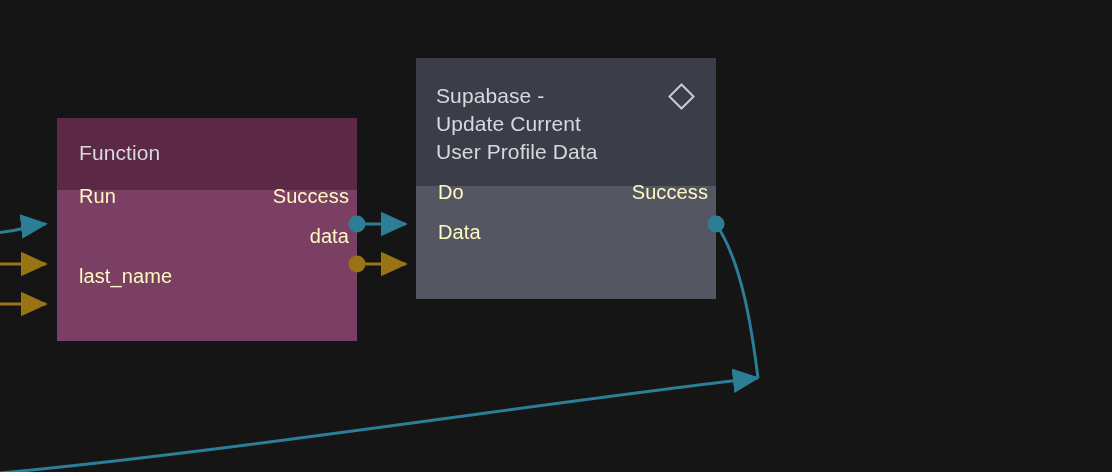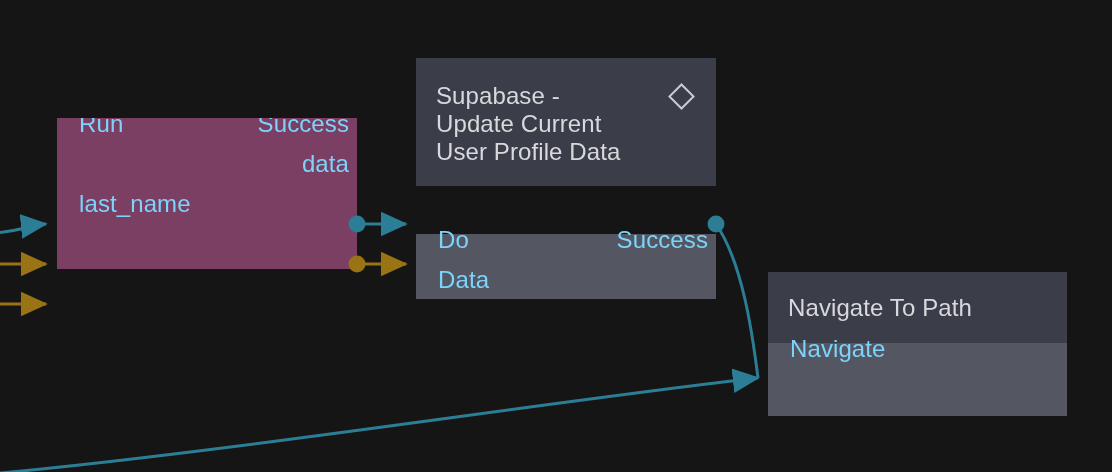--- a/index.html
+++ b/index.html
@@ -31,42 +31,42 @@
     overflow: hidden;
   }
   .node-header {
     box-sizing: border-box;
     width: 100%;
     position: relative;
   }
   .node-title {
     position: absolute;
     color: #d8d9dd;
-    font-size: 24px;
+    font-size: 21px;
     line-height: 28px;
     white-space: pre-line;
     letter-spacing: 0.1px;
   }
   .node-body {
     position: relative;
     box-sizing: border-box;
     width: 100%;
   }
   .port-row {
     position: absolute;
     left: 0;
     width: 100%;
     height: 40px;
   }
   .port-label {
     position: absolute;
     top: 50%;
     transform: translateY(-50%);
-    color: #7dd3fc;
-    font-size: 24px;
+    color: #fef9c3;
+    font-size: 20px;
     line-height: 24px;
     white-space: nowrap;
     letter-spacing: 0.1px;
   }
   .port-label.in  { left: 22px; }
   .port-label.out { right: 8px; }
 
   
   .node-function .node-header { background: #5b2846; }
   .node-function .node-body   { background: #7b3f63; }
@@ -115,20 +115,23 @@
     <path d="M 357,224 L 406,224" fill="none" stroke="#2b7e96" stroke-width="3" marker-end="url(#arrow-exec)"></path>
 
     <path d="M 357,264 L 406,264" fill="none" stroke="#9a7314" stroke-width="3" marker-end="url(#arrow-data)"></path>
 
     <path d="M 716,224 C 742,262 752,330 758,378" fill="none" stroke="#2b7e96" stroke-width="3"></path>
 
     <path d="M -10,474 C 230,452 560,400 758,378" fill="none" stroke="#2b7e96" stroke-width="3" marker-end="url(#arrow-exec)"></path>
   </svg>
 
   <div class="node node-function" style="left:57px; top:118px; width:300px; height:223px;">
+    <div class="node-header" style="height:72px;">
+      <div class="node-title" style="left:22px; top:21px;">Function</div>
+    </div>
     <div class="node-body" style="height:151px;">
       <div class="port-row" style="top:-14px;">
         <span class="port-label in">Run</span>
         <span class="port-label out">Success</span>
       </div>
       <div class="port-row" style="top:26px;">
         <span class="port-label out">data</span>
       </div>
       <div class="port-row" style="top:66px;">
         <span class="port-label in">last_name</span>
@@ -139,37 +142,27 @@
   <div class="port-dot" style="left:357px; top:224px; background:#2b7e96;"></div>
   <div class="port-dot" style="left:357px; top:264px; background:#9a7314;"></div>
 
   <div class="node node-neutral" style="left:416px; top:58px; width:300px; height:241px;">
     <div class="node-header" style="height:128px;">
       <div class="node-title" style="left:20px; top:24px;">Supabase -
 Update Current
 User Profile Data</div>
       <div class="diamond-icon" style="left:256px; top:29px;"></div>
     </div>
-    <div class="node-body" style="height:113px;margin-top:48px;">
+    <div class="node-body" style="height:113px;">
       <div class="port-row" style="top:-14px;">
         <span class="port-label in">Do</span>
         <span class="port-label out">Success</span>
       </div>
       <div class="port-row" style="top:26px;">
         <span class="port-label in">Data</span>
       </div>
     </div>
   </div>
 
   <div class="port-dot" style="left:716px; top:224px; background:#2b7e96;"></div>
 
-  <div class="node node-neutral" style="left:768px; top:272px; width:299px; height:144px;">
-    <div class="node-header" style="height:71px;">
-      <div class="node-title" style="left:20px; top:22px;">Navigate To Path</div>
-    </div>
-    <div class="node-body" style="height:73px;">
-      <div class="port-row" style="top:-14px;">
-        <span class="port-label in">Navigate</span>
-      </div>
-    </div>
-  </div>
 
 </div>
 
 </body></html>

